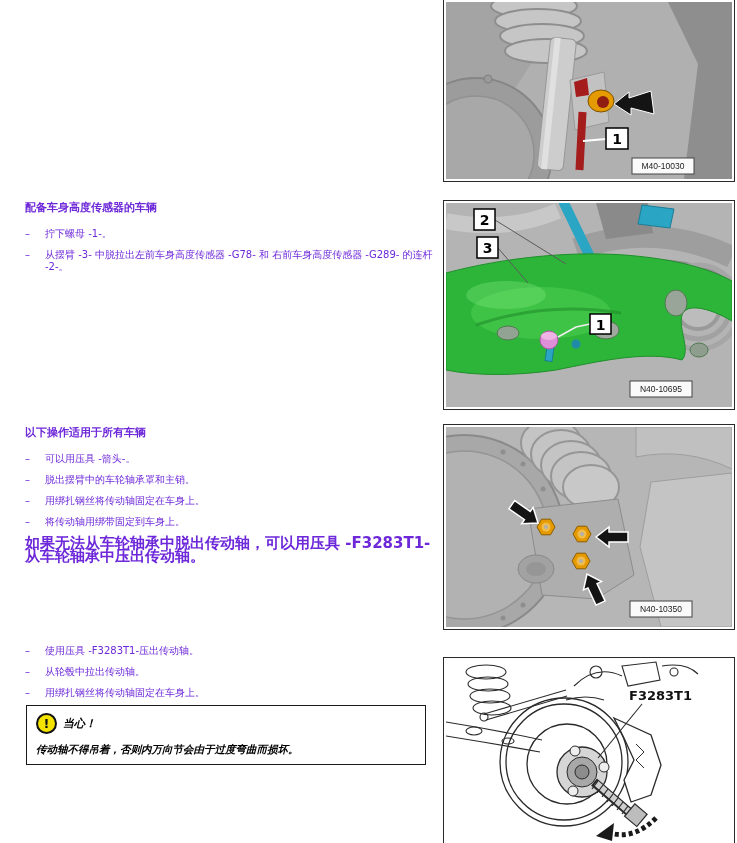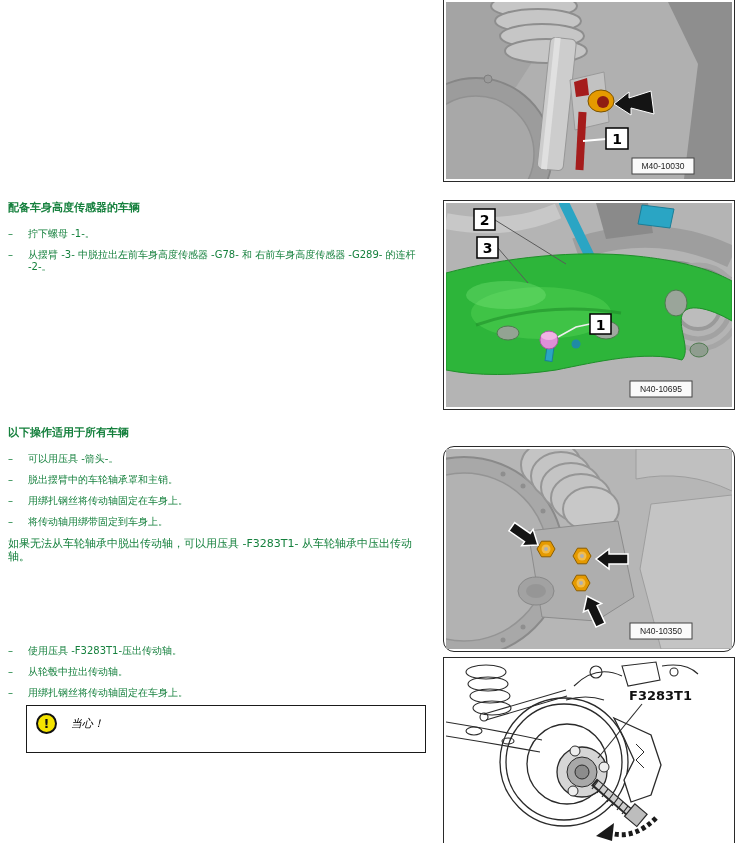--- a/index.html
+++ b/index.html
@@ -1,26 +1,26 @@
 <!DOCTYPE html>
 <html><head>
 <meta charset="utf-8">
 <style>
   html,body{margin:0;padding:0;background:#fff;font-family:"DejaVu Sans","Liberation Sans",sans-serif;}
   #page{position:relative;width:737px;height:843px;background:#fff;overflow:hidden;}
-  .section{position:absolute;left:8px;width:412px;color:#15803d;}
+  .section{position:absolute;left:25px;width:412px;color:#6d28d9;}
   .heading{font-weight:bold;font-size:11px;margin:0 0 13px 0;}
   .bullet{display:flex;font-size:10px;line-height:12px;margin:0 0 9px 0;}
   .bullet .dash{width:20px;flex:none;}
-  .note{font-weight:normal;font-size:11px;line-height:13px;margin-top:7px;}
+  .note{font-weight:bold;font-size:15px;line-height:13px;margin-top:7px;}
   .warnbox{position:absolute;left:26px;top:705px;width:400px;border:1px solid #1a1a1a;background:#fff;padding:7px 9px 9px 9px;box-sizing:border-box;}
   .warnhead{display:flex;align-items:center;margin-bottom:9px;}
   .warnicon{width:17px;height:17px;border-radius:50%;background:#f5e400;border:2px solid #111;color:#111;
     font-weight:bold;font-size:13px;line-height:17px;text-align:center;flex:none;}
-  .warntitle{font-weight:normal;font-style:italic;font-size:11px;margin-left:14px;}
+  .warntitle{font-weight:bold;font-style:italic;font-size:11px;margin-left:6px;}
   .warntext{font-weight:bold;font-style:italic;font-size:10.5px;line-height:12px;}
   .fig{position:absolute;left:443px;width:286px;background:#fff;border:1px solid #2a2a2a;padding:2px;}
   .fig svg{display:block;}
   .fig-cut-top{border-top:none;}
   .fig-cut-bottom{border-bottom:none;margin-top:12px;}
   .co-text{font-weight:bold;font-size:14px;font-family:"DejaVu Sans",sans-serif;}
   .code-text{font-size:8.5px;font-family:"Liberation Sans",sans-serif;fill:#222;}
   .tool-text{font-weight:bold;font-size:13px;font-family:"DejaVu Sans",sans-serif;fill:#111;}
 </style>
 </head>
@@ -74,20 +74,21 @@
       <span class="dash">–</span>
       <span>用绑扎钢丝将传动轴固定在车身上。</span>
     </div>
   </div>
 
   <div class="warnbox">
     <div class="warnhead">
       <span class="warnicon">!</span>
       <span class="warntitle">当心！</span>
     </div>
+    <div class="warntext">传动轴不得吊着，否则内万向节会由于过度弯曲而损坏。</div>
   </div>
 
   <div class="fig fig-cut-top" style="top:0;">
     <svg width="286" height="177" viewBox="0 0 286 177">
       <rect x="0" y="0" width="286" height="177" fill="#b0b0b0"></rect>
       <path d="M0,0 L125,0 L70,85 L0,115 Z" fill="#a4a4a4"></path>
       <path d="M222,0 L286,0 L286,177 L238,177 L252,62 Z" fill="#8e8e8e"></path>
       <circle cx="30" cy="152" r="76" fill="#9c9c9c" stroke="#868686" stroke-width="2"></circle>
       <circle cx="30" cy="152" r="58" fill="#a8a8a8" stroke="#919191" stroke-width="1.5"></circle>
       <circle cx="42" cy="77" r="4" fill="#9a9a9a" stroke="#7f7f7f"></circle>
@@ -168,21 +169,21 @@
         <rect x="144" y="111" width="21" height="20" fill="#ffffff" stroke="#000000" stroke-width="1.5"></rect>
         <text class="co-text" x="154.5" y="127" text-anchor="middle">1</text>
       </g>
       <g>
         <rect x="184" y="178" width="62" height="16" fill="#fafafa" stroke="#444444"></rect>
         <text class="code-text" x="215" y="189" text-anchor="middle">N40-10695</text>
       </g>
     </svg>
   </div>
 
-  <div class="fig" style="top:446px;border-radius:11px;">
+  <div class="fig" style="top:424px;">
     <svg width="286" height="200" viewBox="0 0 286 200">
       <rect x="0" y="0" width="286" height="200" fill="#b6b6b6"></rect>
       <circle cx="18" cy="108" r="100" fill="#a8a8a8" stroke="#8a8a8a" stroke-width="2"></circle>
       <circle cx="18" cy="108" r="84" fill="#b2b2b2" stroke="#949494" stroke-width="1.5"></circle>
       <g fill="#8e8e8e">
         <circle cx="57" cy="25" r="2.5"></circle>
           <circle cx="77" cy="37" r="2.5"></circle>
           <circle cx="97" cy="62" r="2.5"></circle>
         <circle cx="108" cy="92" r="2.5"></circle>
           <circle cx="108" cy="124" r="2.5"></circle>

